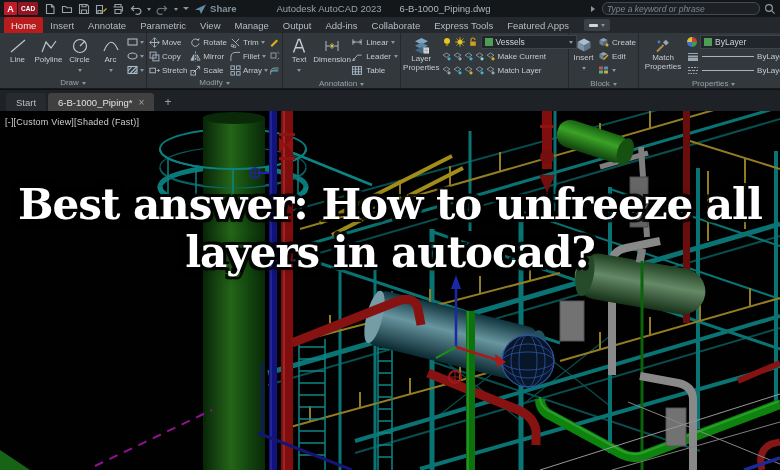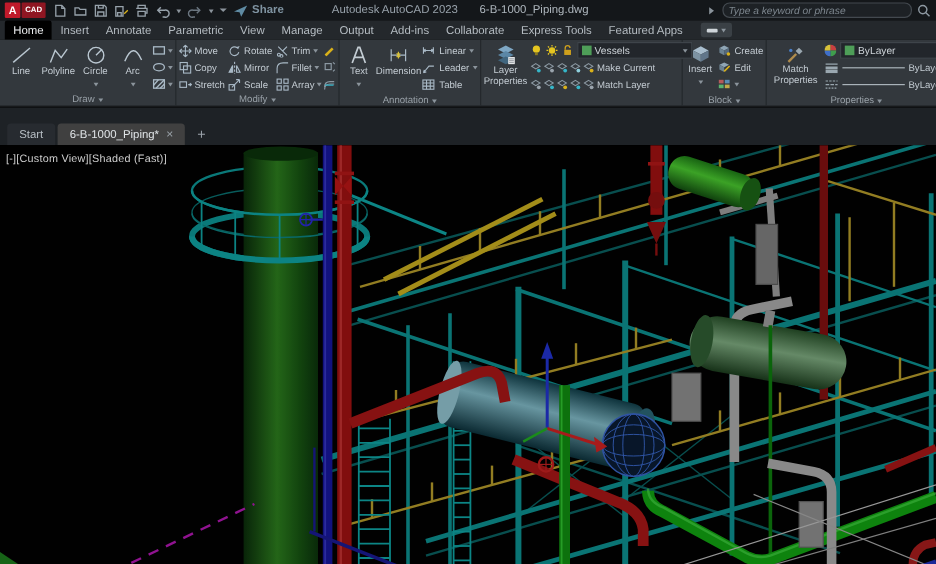--- a/index.html
+++ b/index.html
@@ -24,21 +24,21 @@
   .search-wrap{margin-left:auto;display:flex;align-items:center;gap:4px;}
   .car-right{width:0;height:0;border:3px solid transparent;border-left:4px solid #8b949c;}
   .search-input{width:148px;height:11px;background:#1d2125;border:1px solid #43494f;
                 border-radius:6px;color:#aeb6bd;font-size:8.5px;font-style:italic;
                 padding:0 4px;outline:none;font-family:"Liberation Sans",sans-serif;}
   .search-input::placeholder{color:#7d868e;}
   
   .tabrow{height:16px;background:#24282c;display:flex;align-items:stretch;
           font-size:9.5px;color:#b5bcc2;padding-left:4px;}
   .rtab{display:flex;align-items:center;padding:0 7px;cursor:default;}
-  .rtab.active{background:#000000;color:#eceef0;border-radius:2px 2px 0 0;}
+  .rtab.active{background:#b91c1c;color:#eceef0;border-radius:2px 2px 0 0;}
   .panel-toggle{display:flex;align-items:center;gap:3px;background:#3a4045;border-radius:2px;
                 margin:2px 0 2px 8px;padding:0 5px;}
   .panel-toggle .bar{width:9px;height:3px;background:#cfd5da;border-radius:1px;}
   
   .ribbon{height:56px;background:#33383d;display:flex;border-bottom:1px solid #17191c;box-sizing:border-box;}
   .panel{display:flex;flex-direction:column;border-right:1px solid #24282c;padding:2px 2px 0;box-sizing:border-box;}
   .panel-body{flex:1;display:flex;align-items:flex-start;}
   .panel-label{height:12px;font-size:8px;color:#99a1a8;display:flex;align-items:center;justify-content:center;gap:3px;}
   .bigbtn{width:31px;display:flex;flex-direction:column;align-items:center;gap:1px;
           padding-top:2px;font-size:8px;color:#c3cbd2;text-align:center;line-height:8.5px;}
@@ -49,21 +49,21 @@
   .cell{display:flex;align-items:center;gap:2px;white-space:nowrap;}
   .rowstack{display:flex;flex-direction:column;justify-content:flex-start;height:44px;font-size:8px;color:#c3cbd2;}
   .rowline{display:flex;align-items:center;gap:3px;height:14px;white-space:nowrap;}
   .dd{display:flex;align-items:center;gap:3px;background:#22262b;border:1px solid #3e444a;
       height:12px;padding:0 3px;font-size:8.5px;color:#ced4d9;white-space:nowrap;}
   .swatch{width:8px;height:8px;background:#4e9e58;flex:0 0 auto;}
   .bylayer-line{display:flex;align-items:center;gap:3px;font-size:8px;color:#c3cbd2;white-space:nowrap;}
   .bylayer-line .ln{width:52px;height:1px;background:#aab3ba;}
   .mini-icons{display:flex;gap:2px;}
   
-  .filetabs{height:32px;background:#1e2226;display:flex;align-items:flex-end;gap:2px;
+  .filetabs{height:22px;background:#1e2226;display:flex;align-items:flex-end;gap:2px;
             font-size:9.5px;color:#b8bfc5;padding-left:6px;border-top:1px solid #0f1113;box-sizing:border-box;}
   .ftab{height:18px;display:flex;align-items:center;padding:0 10px;background:#272b30;border-radius:3px 3px 0 0;gap:6px;}
   .ftab.active{background:#404040;color:#dfe3e6;}
   .ftab .close{color:#9aa2a9;font-size:10px;}
   .newtab{height:18px;display:flex;align-items:center;padding:0 8px;color:#9aa2a9;font-size:12px;}
   
   .canvas{position:relative;height:359px;background:#020202;}
   .canvas svg.scene{position:absolute;inset:0;}
   .vp-controls{position:absolute;top:6px;left:5px;font-size:9px;color:#cfcfcf;letter-spacing:0.2px;}
   .overlay{position:absolute;left:0;right:0;top:70px;text-align:center;
@@ -809,14 +809,18 @@
       <line x1="258" y1="322" x2="352" y2="359" stroke="#1a1a90" stroke-width="3"></line>
       <line x1="262" y1="252" x2="262" y2="322" stroke="#1a1a90" stroke-width="2"></line>
       <line x1="95" y1="355" x2="212" y2="299" stroke="#b018b0" stroke-width="2" stroke-dasharray="9 7"></line>
       <polygon points="0,339 30,359 0,359" fill="#1d7a1d"></polygon>
 
       <rect x="0" y="0" width="780" height="359" fill="#000000" opacity="0.18"></rect>
     </svg>
 
     <div class="vp-controls">[-][Custom View][Shaded (Fast)]</div>
 
+    <div class="overlay">
+      <div>Best answer: How to unfreeze all</div>
+      <div>layers in autocad?</div>
+    </div>
   </div>
 </div>
 
 </body></html>

